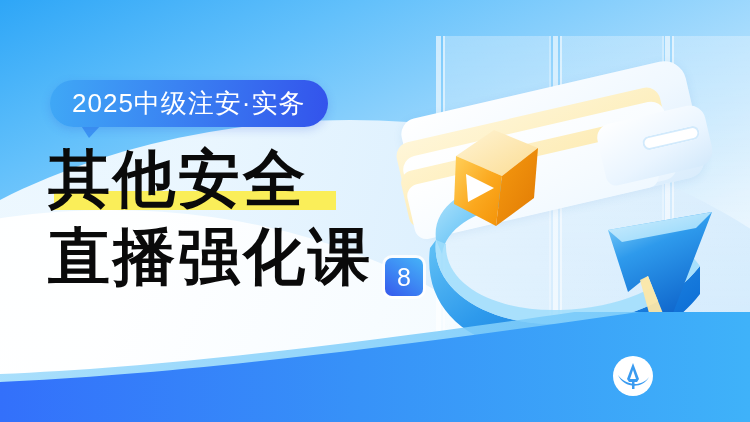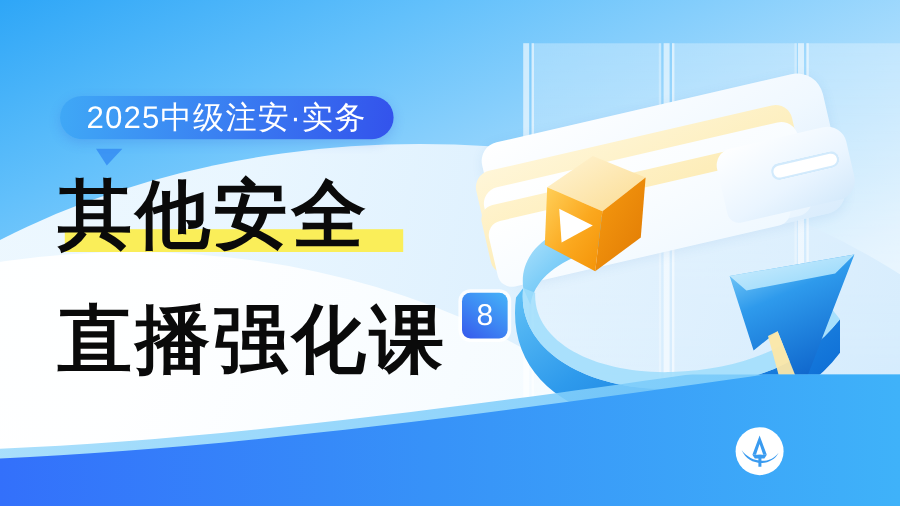--- a/index.html
+++ b/index.html
@@ -131,21 +131,21 @@
   
   .cube { position: absolute; left: 52px; top: 38px; width: 104px; height: 104px; }
 
   
   .wave { position: absolute; left: 0; bottom: 0; width: 750px; height: 110px; }
 
   
   .tag {
     position: absolute;
     left: 50px; top: 80px;
-    height: 36px;
+    height: 47px;
     padding: 0 22px;
     display: flex;
     align-items: center;
     border-radius: 24px;
     background: linear-gradient(95deg, #3FA8F6 0%, #3A82F2 46%, #3353EC 100%);
     box-shadow: 0 3px 10px rgba(48,92,220,.22);
   }
   .tag-text {
     color: #FFFFFF;
     font-size: 26px;
@@ -180,21 +180,21 @@
     position: relative;
     z-index: 2;
     font-family: "DejaVu Serif", "Liberation Serif", serif;
     font-weight: bold;
     font-size: 62px;
     line-height: 78px;
     color: #0A0A0A;
     letter-spacing: 3px;
     white-space: nowrap;
   }
-  .hl-line2 { position: relative; height: 78px; display: flex; align-items: flex-start; margin-top: 26px; }
+  .hl-line2 { position: relative; height: 78px; display: flex; align-items: flex-end; }
   .num-badge {
     width: 38px; height: 38px;
     margin-left: 12px;
     border-radius: 7px;
     background: linear-gradient(215deg, #45B3F8 0%, #3D86F3 52%, #3659EC 100%);
     box-shadow: 0 0 0 3px rgba(255,255,255,.85);
     display: flex;
     align-items: center;
     justify-content: center;
     flex: none;

